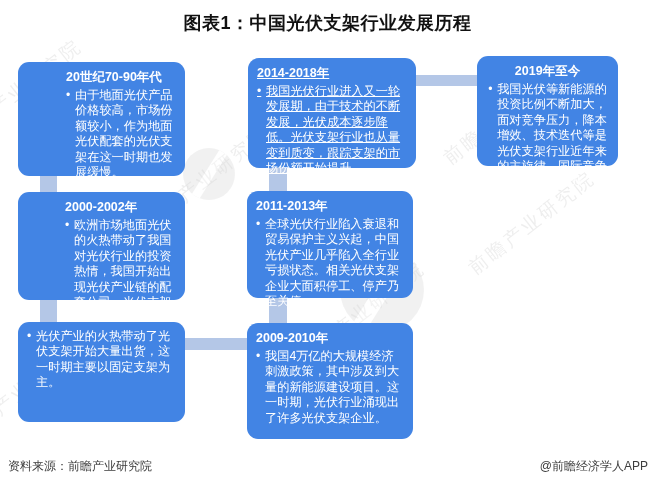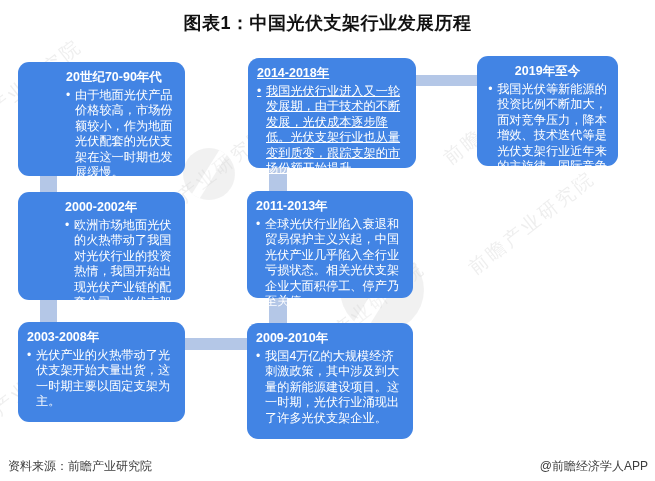--- a/index.html
+++ b/index.html
@@ -142,21 +142,20 @@
 
   <div class="tbox" id="b4">
     <div class="period">2000-2002年</div>
     <div class="desc">
       <span class="bullet">•</span>
       <span>欧洲市场地面光伏的火热带动了我国对光伏行业的投资热情，我国开始出现光伏产业链的配套公司，光伏支架在这一时期得到一定的发展。</span>
     </div>
   </div>
 
   <div class="tbox" id="b6">
-    <div class="period">2003-2008年</div>
     <div class="desc">
       <span class="bullet">•</span>
       <span>光伏产业的火热带动了光伏支架开始大量出货，这一时期主要以固定支架为主。</span>
     </div>
   </div>
 
   <div class="tbox" id="b7">
     <div class="period">2009-2010年</div>
     <div class="desc">
       <span class="bullet">•</span>

